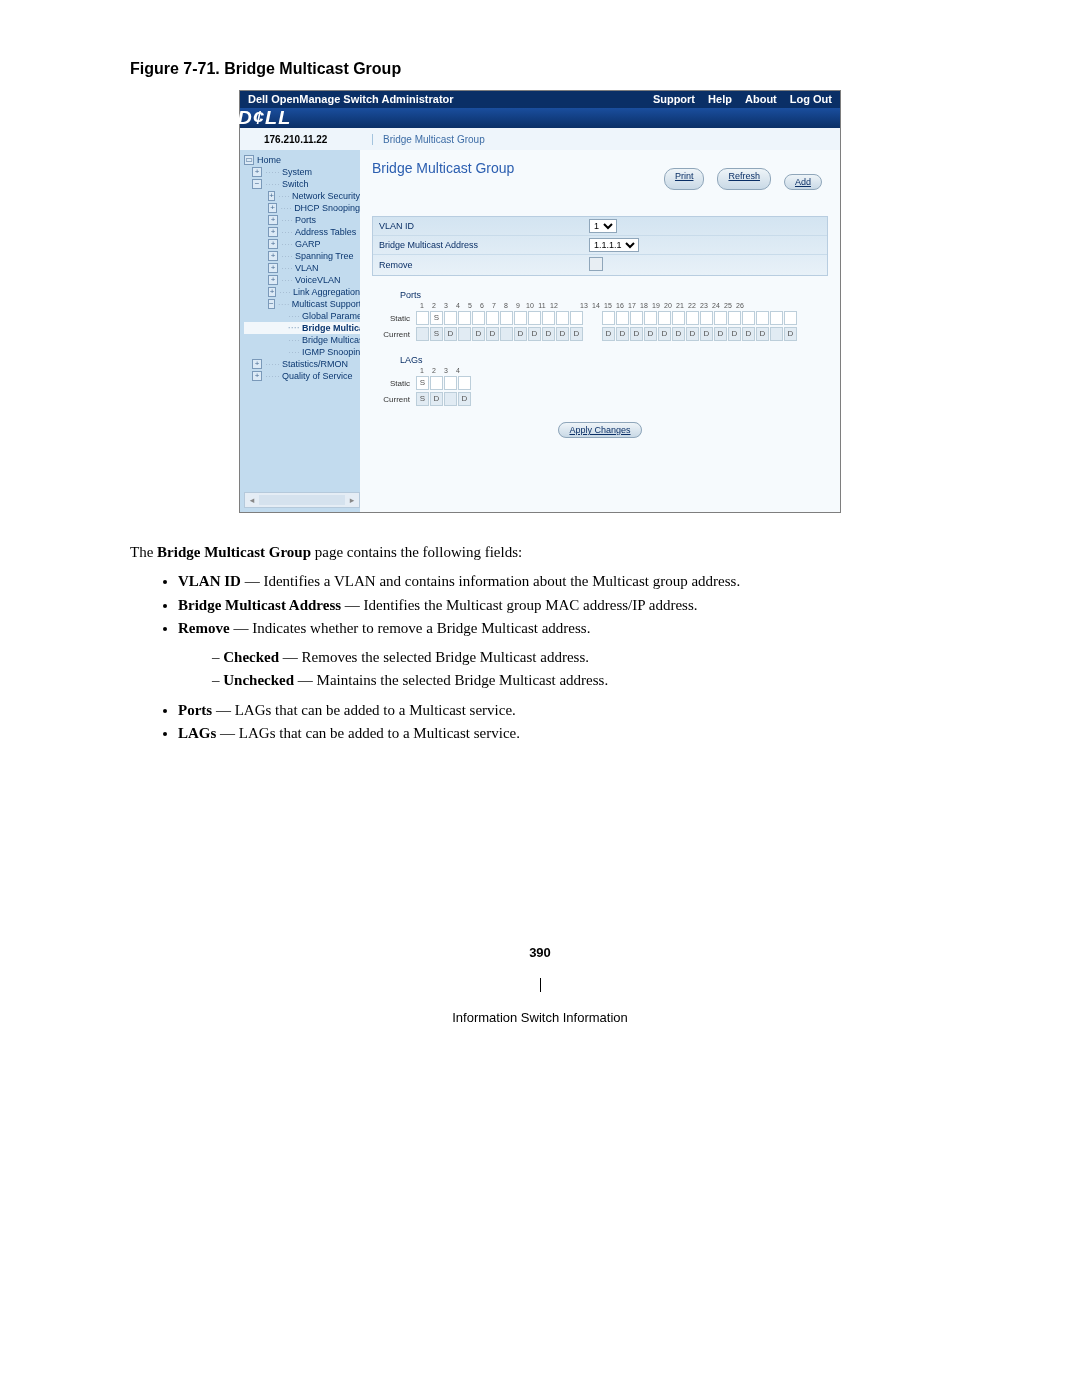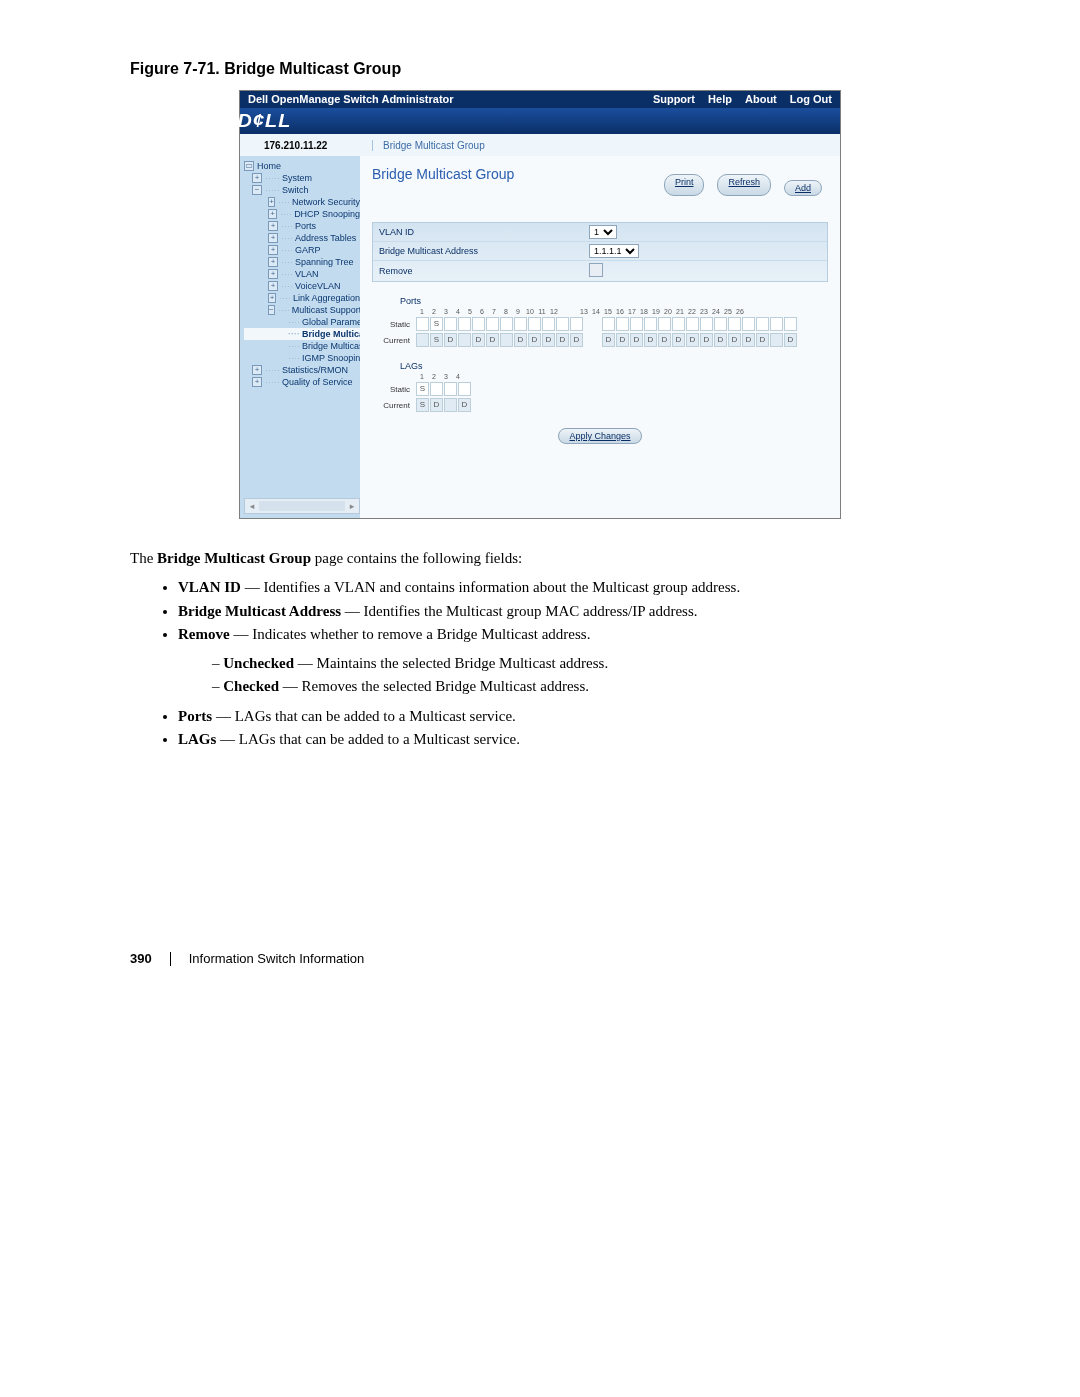--- a/index.html
+++ b/index.html
@@ -37,24 +37,24 @@
     display: flex;
     justify-content: space-between;
   }
   .top-left { }
   .top-right span {
     margin-left: 10px;
     cursor: pointer;
   }
   .logo-bar {
     background: linear-gradient(#1a4e9e, #0a2f66);
-    height: 26px;
+    height: 20px;
     padding-left: 0;
     display: flex;
-    align-items: center;
+    align-items: flex-start;
   }
   .dell-logo {
     color: #fff;
     font-weight: bold;
     font-style: italic;
     font-size: 18px;
     letter-spacing: 1px;
     transform: scaleX(1.1);
   }
   .bc-row {
@@ -211,20 +211,21 @@
   .doc-text ul { margin: 6px 0; padding-left: 48px; }
   .doc-text ul ul { padding-left: 34px; list-style: none; }
   .doc-text ul ul li::before { content: "–  "; }
   .footer {
     margin-top: 200px;
     font-size: 13px;
     font-family: Arial, sans-serif;
     display: flex;
     align-items: center;
     gap: 18px;
+    flex-direction: column;
   }
   .footer .pg { font-weight: bold; }
   .footer .sep { width: 1px; height: 14px; background: #000; }
 </style>
 </head>
 <body>
 
 <div class="page">
 
   <div class="figure-caption">Figure 7-71.    Bridge Multicast Group</div>
@@ -508,22 +509,22 @@
 
   <div class="doc-text">
     <div>
       <span>The </span><b>Bridge Multicast Group</b><span> page contains the following fields:</span>
     </div>
     <ul>
       <li><b>VLAN ID</b><span> — Identifies a VLAN and contains information about the Multicast group address.</span></li>
       <li><b>Bridge Multicast Address</b><span> — Identifies the Multicast group MAC address/IP address.</span></li>
       <li><b>Remove</b><span> — Indicates whether to remove a Bridge Multicast address.</span>
         <ul>
+          <li><b>Checked</b><span> — Removes the selected Bridge Multicast address.</span></li>
           <li><b>Unchecked</b><span> — Maintains the selected Bridge Multicast address.</span></li>
-          <li><b>Checked</b><span> — Removes the selected Bridge Multicast address.</span></li>
         </ul>
       </li>
       <li><b>Ports</b><span> — LAGs that can be added to a Multicast service.</span></li>
       <li><b>LAGs</b><span> — LAGs that can be added to a Multicast service.</span></li>
     </ul>
   </div>
 
   <div class="footer">
     <span class="pg">390</span>
     <span class="sep"></span>

